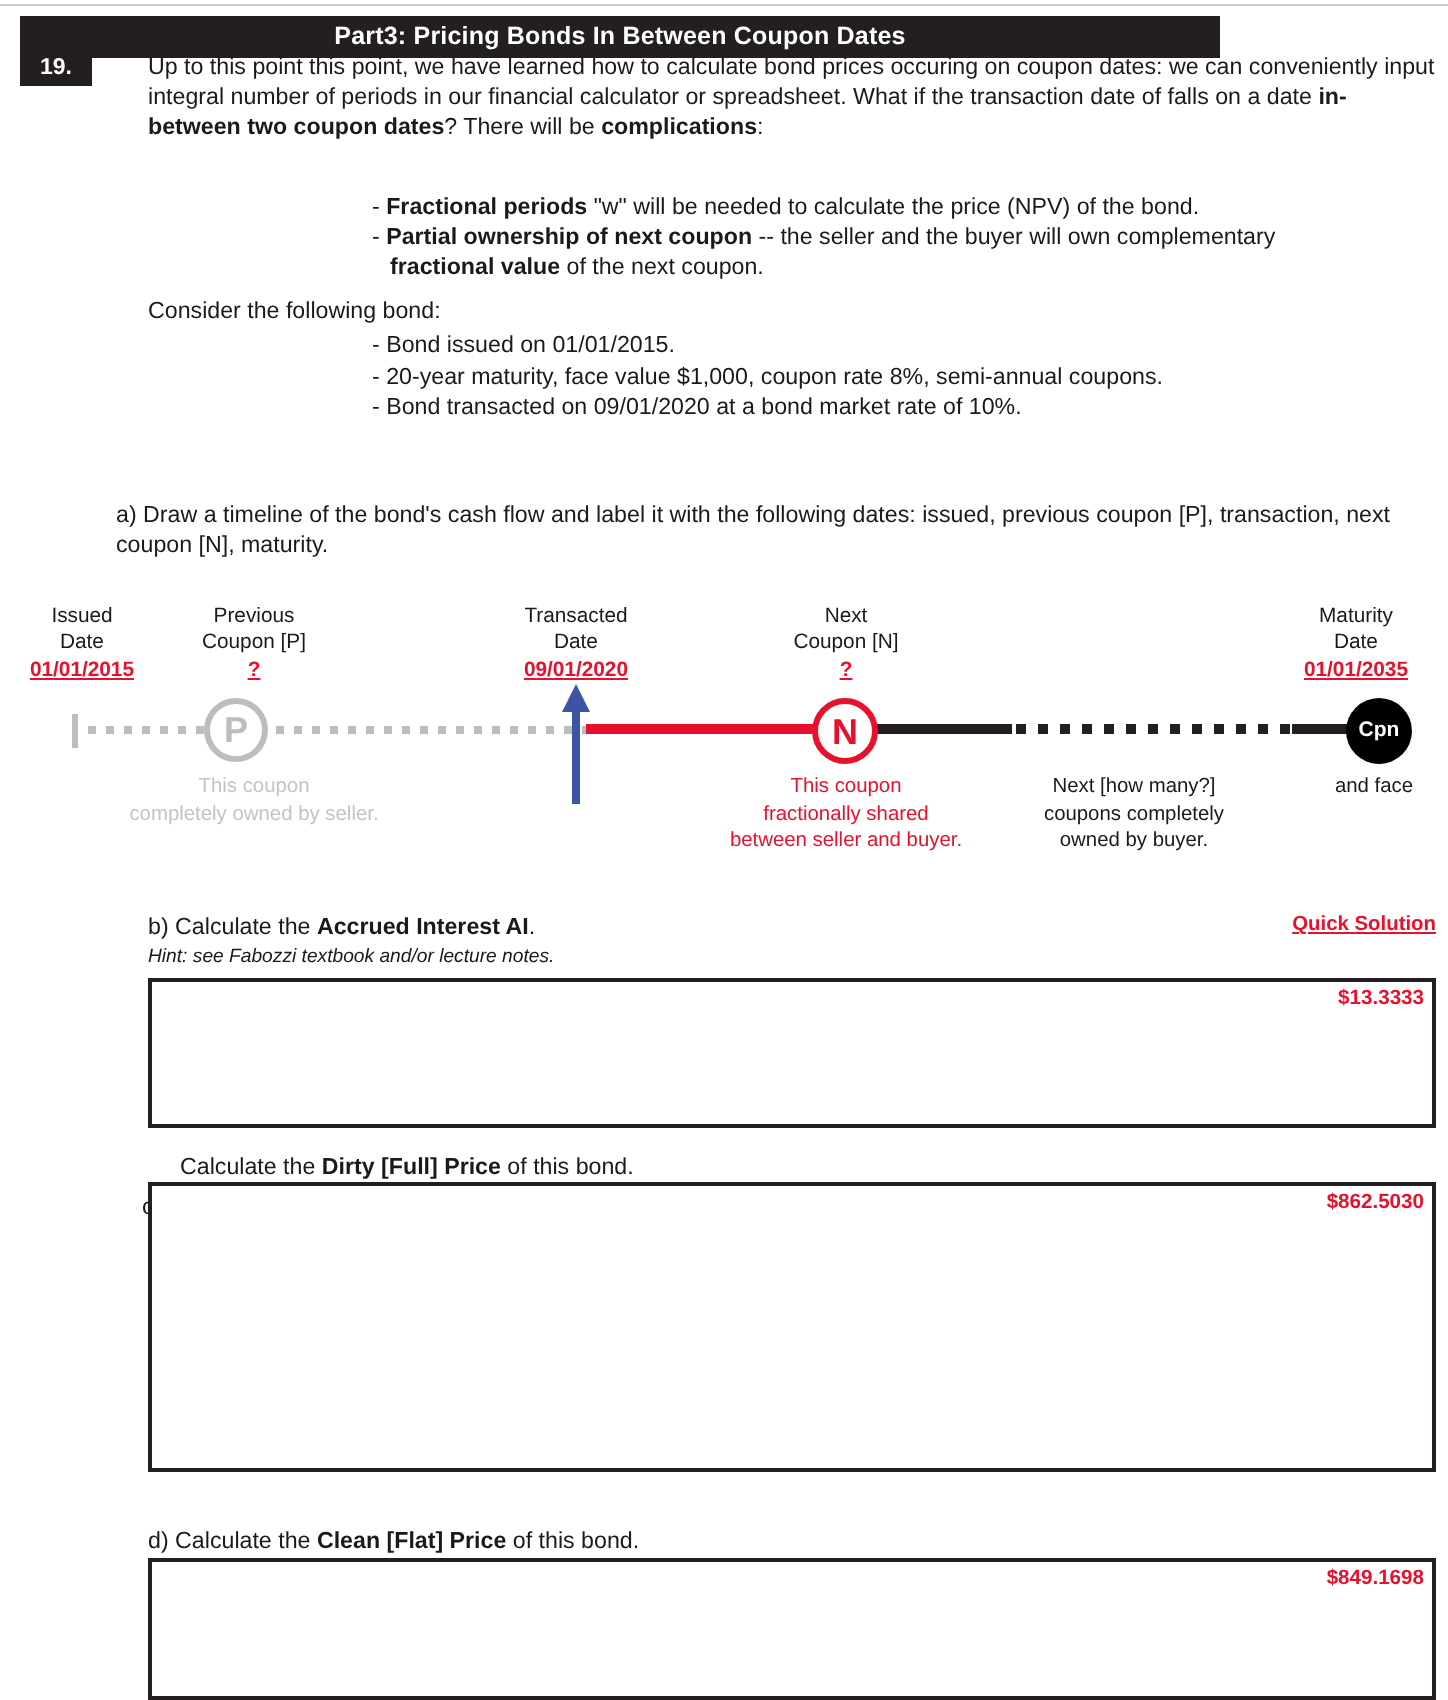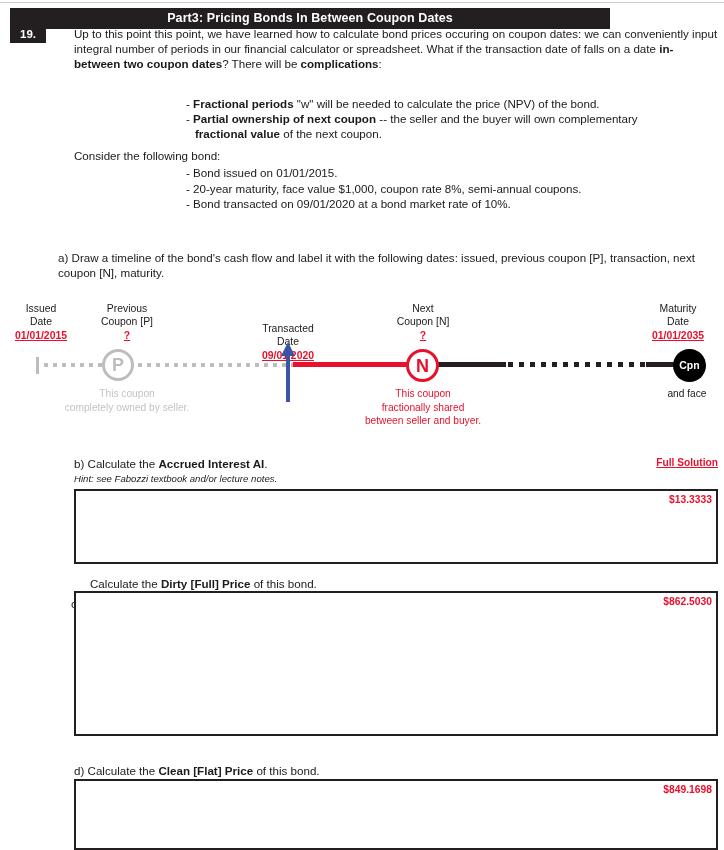--- a/index.html
+++ b/index.html
@@ -321,21 +321,21 @@
       <span class="l2">Date</span>
       <span class="tl-date">01/01/2015</span>
     </div>
 
     <div class="tl-col" style="left:81px; top:4px; width:92px;">
       <span class="l1">Previous</span>
       <span class="l2">Coupon [P]</span>
       <span class="tl-q">?</span>
     </div>
 
-    <div class="tl-col" style="left:242px; top:4px; width:92px;margin-top:20px;">
+    <div class="tl-col" style="left:242px; top:4px; width:92px;">
       <span class="l1">Transacted</span>
       <span class="l2">Date</span>
       <span class="tl-date">09/01/2020</span>
     </div>
 
     <div class="tl-col" style="left:377px; top:4px; width:92px;">
       <span class="l1">Next</span>
       <span class="l2">Coupon [N]</span>
       <span class="tl-q">?</span>
     </div>
@@ -368,30 +368,35 @@
     <span>This coupon</span><br>
     <span>completely owned by seller.</span>
   </div>
 
   <div class="cap cap-red" style="left:363px; top:387px; width:120px;">
     <span>This coupon</span><br>
     <span>fractionally shared</span><br>
     <span>between seller and buyer.</span>
   </div>
 
+  <div class="cap cap-black" style="left:493px; top:387px; width:148px;">
+    <span>Next [how many?]</span><br>
+    <span>coupons completely</span><br>
+    <span>owned by buyer.</span>
+  </div>
 
   <div class="cap cap-black" style="left:650px; top:387px; width:74px;">
     <span>and face</span>
   </div>
 
   <div class="qpart" style="left:58px; top:456px; width:500px;">
     <span>b)</span>
     <span>Calculate the </span><b>Accrued Interest AI</b><span>.</span>
   </div>
-  <div class="quick-sol" style="left:560px; top:457px; width:158px;">Full Solution</div>
+  <div class="quick-sol" style="left:560px; top:457px; width:158px;">Quick Solution</div>
   <div class="hint" style="left:74px; top:473px; width:430px;">Hint: see Fabozzi textbook and/or lecture notes.</div>
   <div class="answer-box" style="left:74px; top:489px; width:644px; height:75px;"></div>
   <div class="answer-val" style="left:560px; top:494px; width:152px;">$13.3333</div>
 
   <div class="qpart" style="left:74px; top:576px; width:500px;">
     <span>Calculate the </span><b>Dirty [Full] Price</b><span> of this bond.</span>
   </div>
   <div class="qpart" style="left:55px; top:596px; width:24px;">c)</div>
   <div class="answer-box" style="left:74px; top:591px; width:644px; height:145px;"></div>
   <div class="answer-val" style="left:560px; top:596px; width:152px;">$862.5030</div>

